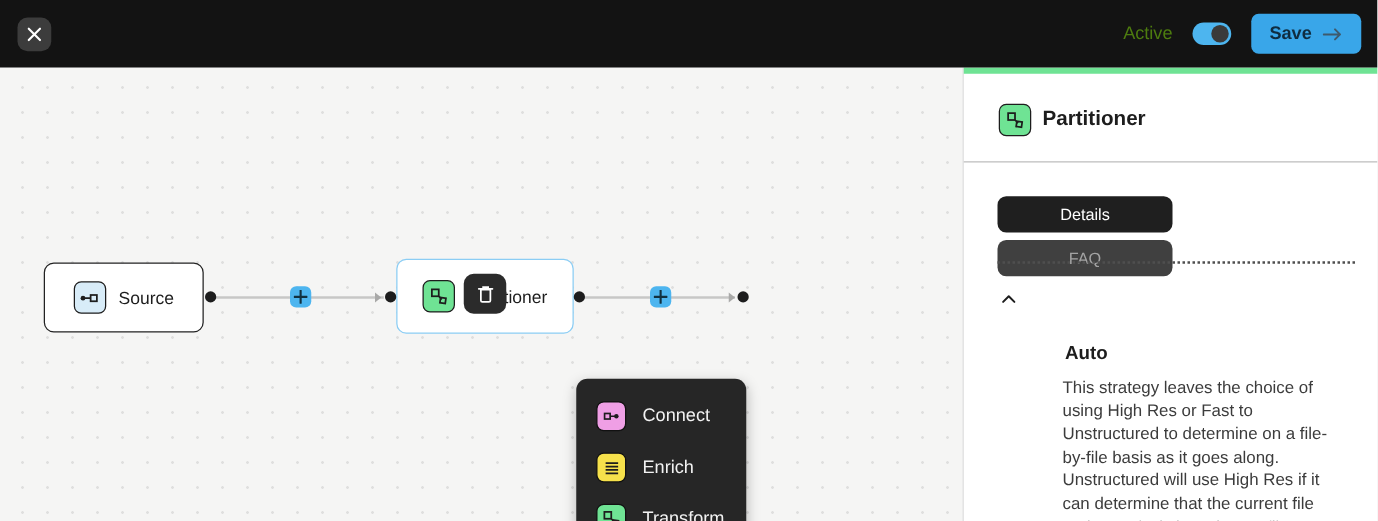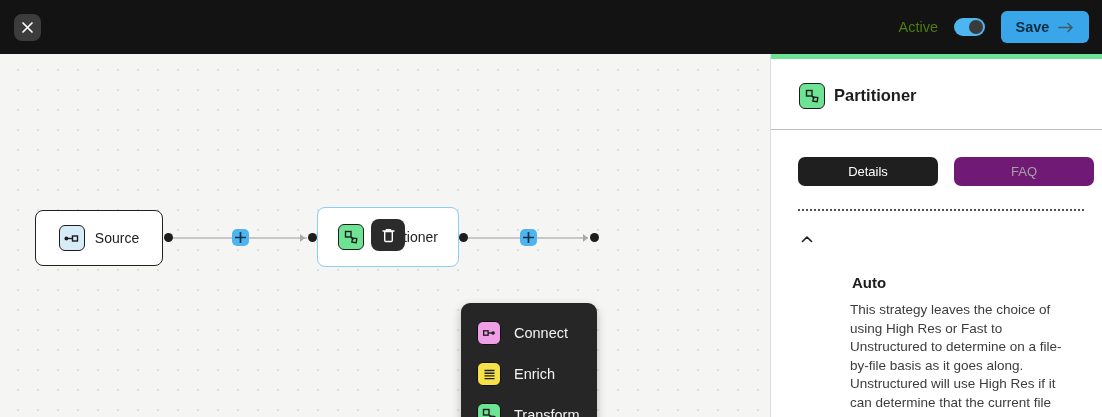--- a/index.html
+++ b/index.html
@@ -37,24 +37,24 @@
   .ctx-item { height:38px; margin:3px 0; display:flex; align-items:center; gap:13px; padding-left:16px; cursor:pointer; }
   .ctx-icon { width:24px; height:24px; border:1.5px solid #111; border-radius:6px; display:flex; align-items:center; justify-content:center; }
   .ctx-label { color:#f2f2f2; font-size:14.5px; }
 
   
   .panel { position:absolute; left:770px; top:54px; width:332px; height:363px; background:#fff; border-left:1px solid #dcdcdc; }
   .panel-accent { position:absolute; left:0; top:0; width:100%; height:5px; background:#6fe394; }
   .panel-header { position:absolute; left:0; top:5px; width:100%; height:71px; border-bottom:1px solid #bdbdbd; }
   .panel-header .node-icon { position:absolute; left:28px; top:24px; background:#6fe394; }
   .panel-title { position:absolute; left:63px; top:27px; font-size:16.5px; font-weight:700; color:#1d1d1d; }
-  .tabs { position:absolute; left:27px; top:103px; display:flex; gap:16px; }
+  .tabs { position:absolute; left:27px; top:103px; display:flex; gap:6px;flex-direction:column; }
   .tab { width:140px; height:29px; border-radius:7px; display:flex; align-items:center; justify-content:center; font-size:13px; cursor:pointer; }
   .tab.active { background:#1f1f1f; color:#fff; }
-  .tab.inactive { background:#701a75; color:#a3a3a3; }
+  .tab.inactive { background:#404040; color:#a3a3a3; }
   .dotted-divider { position:absolute; left:27px; top:155px; width:286px; border-top:2px dotted #4f4f4f; }
   .section-head { position:absolute; left:30px; top:181px; display:flex; align-items:center; gap:15px; cursor:pointer; }
   .section-title { font-size:14px; font-weight:700; color:#1d1d1d; }
   .strategy-title { position:absolute; left:81px; top:220px; font-size:15px; font-weight:700; color:#1d1d1d; }
   .strategy-body { position:absolute; left:79px; top:247px; width:230px; font-size:13.5px; line-height:18.6px; color:#3c3c3c; }
 
   svg { display:block; }
 </style>
 </head>
 <body>

